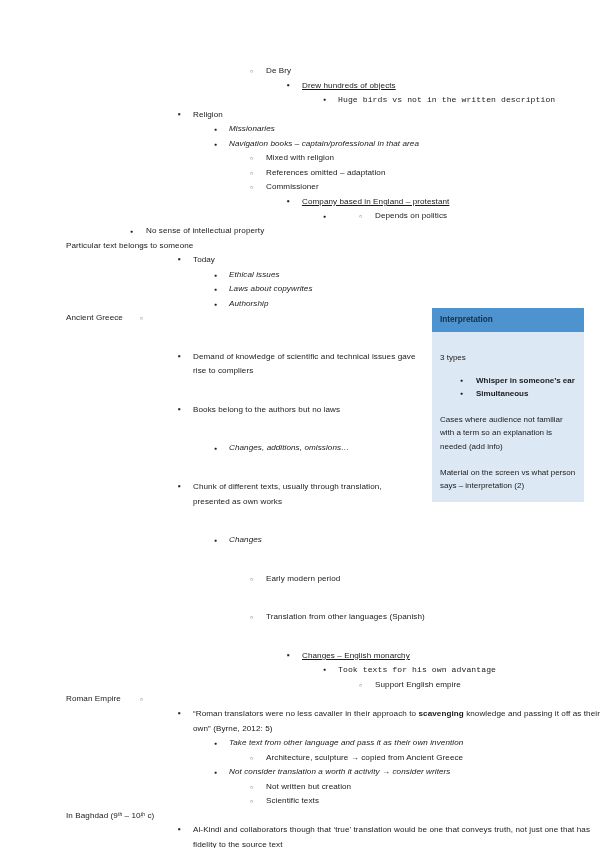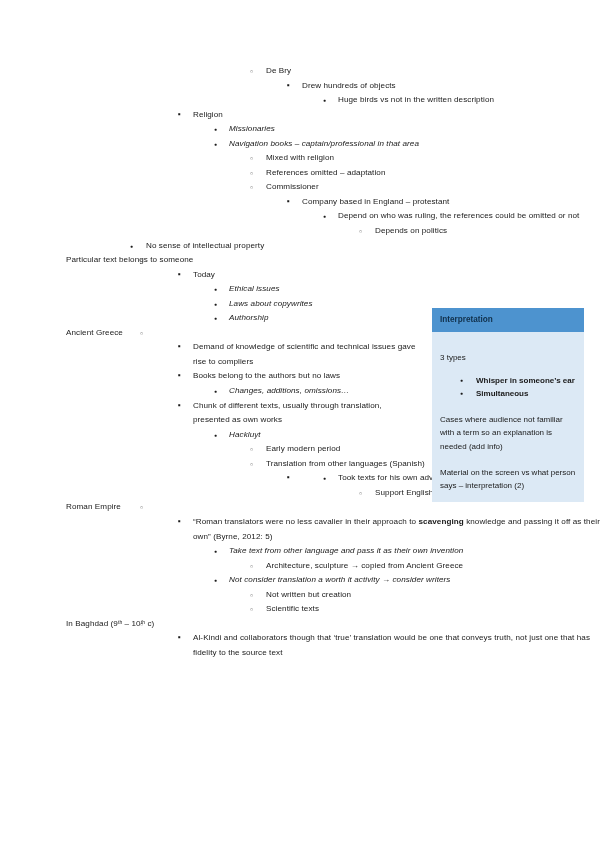--- a/index.html
+++ b/index.html
@@ -57,27 +57,27 @@
   .mark.disc::before   { content: "\25CF"; font-size: 5.2px; vertical-align: 0.18em; }
   .mark.circle::before { content: "\25CB"; font-size: 5.2px; vertical-align: 0.18em; }
   .mark.square::before { content: "\25AA"; font-size: 8.2px; vertical-align: 0.02em; }
 
   
   .l1  { padding-left: 120px; margin-left: 26px; } .l1  .mark { left: 104px; }
   .l2  { padding-left: 66px; } .l2  .mark { left: 140px; }
   .l3  { padding-left: 193px; } .l3  .mark { left: 178px; }
   .l4  { padding-left: 229px; font-style: italic; } .l4  .mark { left: 214px; }
   .l5  { padding-left: 266px; } .l5  .mark { left: 250px; }
-  .l6  { padding-left: 302px; } .l6  .mark { left: 287px; }
-  .l7  { padding-left: 338px; } .l7  .mark { left: 323px; }
+  .l6  { padding-left: 302px; text-decoration: underline; } .l6  .mark { left: 287px; }
+  .l7  { padding-left: 338px; font-family: Liberation Mono, monospace; } .l7  .mark { left: 323px; }
   .l8  { padding-left: 375px; } .l8  .mark { left: 359px; }
 
   
   .w-full   { max-width: 500px; }
-  .w-narrow { max-width: 225px; }
+  .w-narrow { max-width: 225px; margin-top: 24px; }
   .w-mid    { max-width: 320px; }
 
   b.bold { font-weight: bold; }
   sup { font-size: 0.62em; vertical-align: 0.45em; line-height: 0; }
 
   
   #callout {
     position: absolute;
     left: 432px;
     top: 308px;
@@ -164,21 +164,20 @@
       <div class="li l5">
         <span class="mark circle"></span>
         <span class="txt w-full">Commissioner</span>
       </div>
       <div class="li l6">
         <span class="mark square"></span>
         <span class="txt w-full">Company based in England – protestant</span>
       </div>
       <div class="li l7">
         <span class="mark disc"></span>
-        <span class="txt w-mid">Depend on who was ruling, the references could be omitted or not</span>
       </div>
       <div class="li l8">
         <span class="mark circle"></span>
         <span class="txt w-full">Depends on politics</span>
       </div>
       <div class="li l1">
         <span class="mark disc"></span>
         <span class="txt w-full">No sense of intellectual property</span>
       </div>
       <div class="li l2">
@@ -216,32 +215,33 @@
       <div class="li l4">
         <span class="mark disc"></span>
         <span class="txt w-narrow">Changes, additions, omissions…</span>
       </div>
       <div class="li l3">
         <span class="mark square"></span>
         <span class="txt w-narrow">Chunk of different texts, usually through translation, presented as own works</span>
       </div>
       <div class="li l4">
         <span class="mark disc"></span>
-        <span class="txt w-narrow">Hackluyt</span>
+        <span class="txt w-narrow">Changes</span>
       </div>
       <div class="li l5">
         <span class="mark circle"></span>
         <span class="txt w-narrow">Early modern period</span>
       </div>
       <div class="li l5">
         <span class="mark circle"></span>
         <span class="txt w-narrow">Translation from other languages (Spanish)</span>
       </div>
       <div class="li l6">
         <span class="mark square"></span>
+        <span class="txt w-narrow">Changes – English monarchy</span>
       </div>
       <div class="li l7">
         <span class="mark disc"></span>
         <span class="txt w-full">Took texts for his own advantage</span>
       </div>
       <div class="li l8">
         <span class="mark circle"></span>
         <span class="txt w-full">Support English empire</span>
       </div>
       <div class="li l2">

